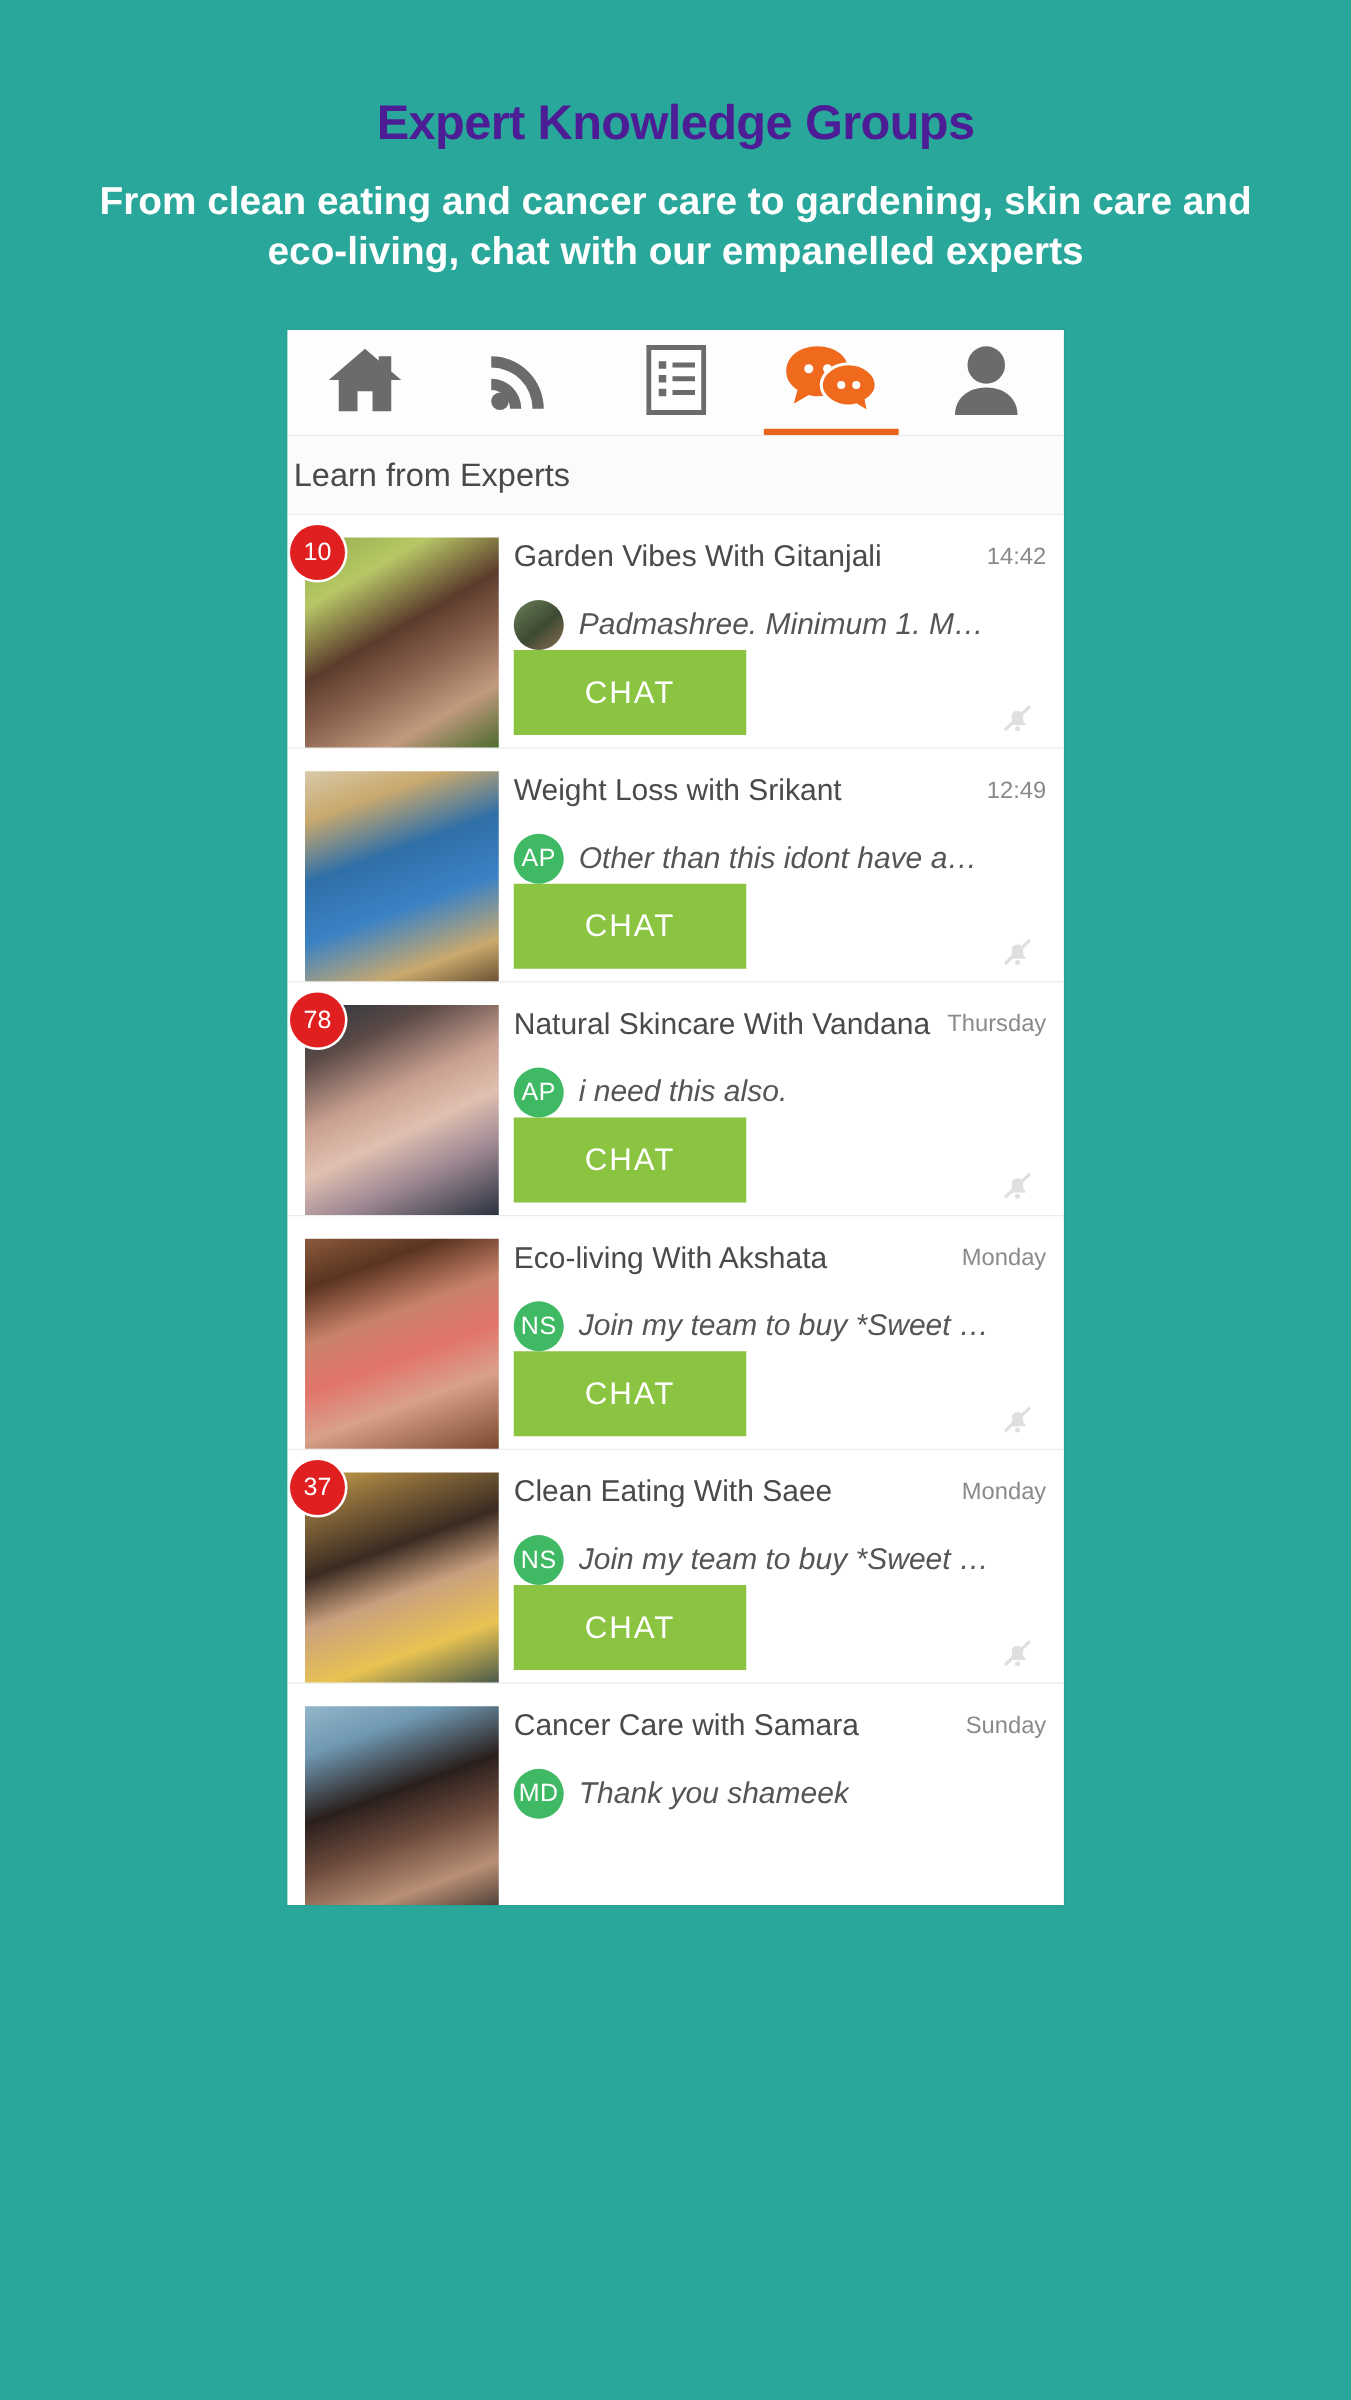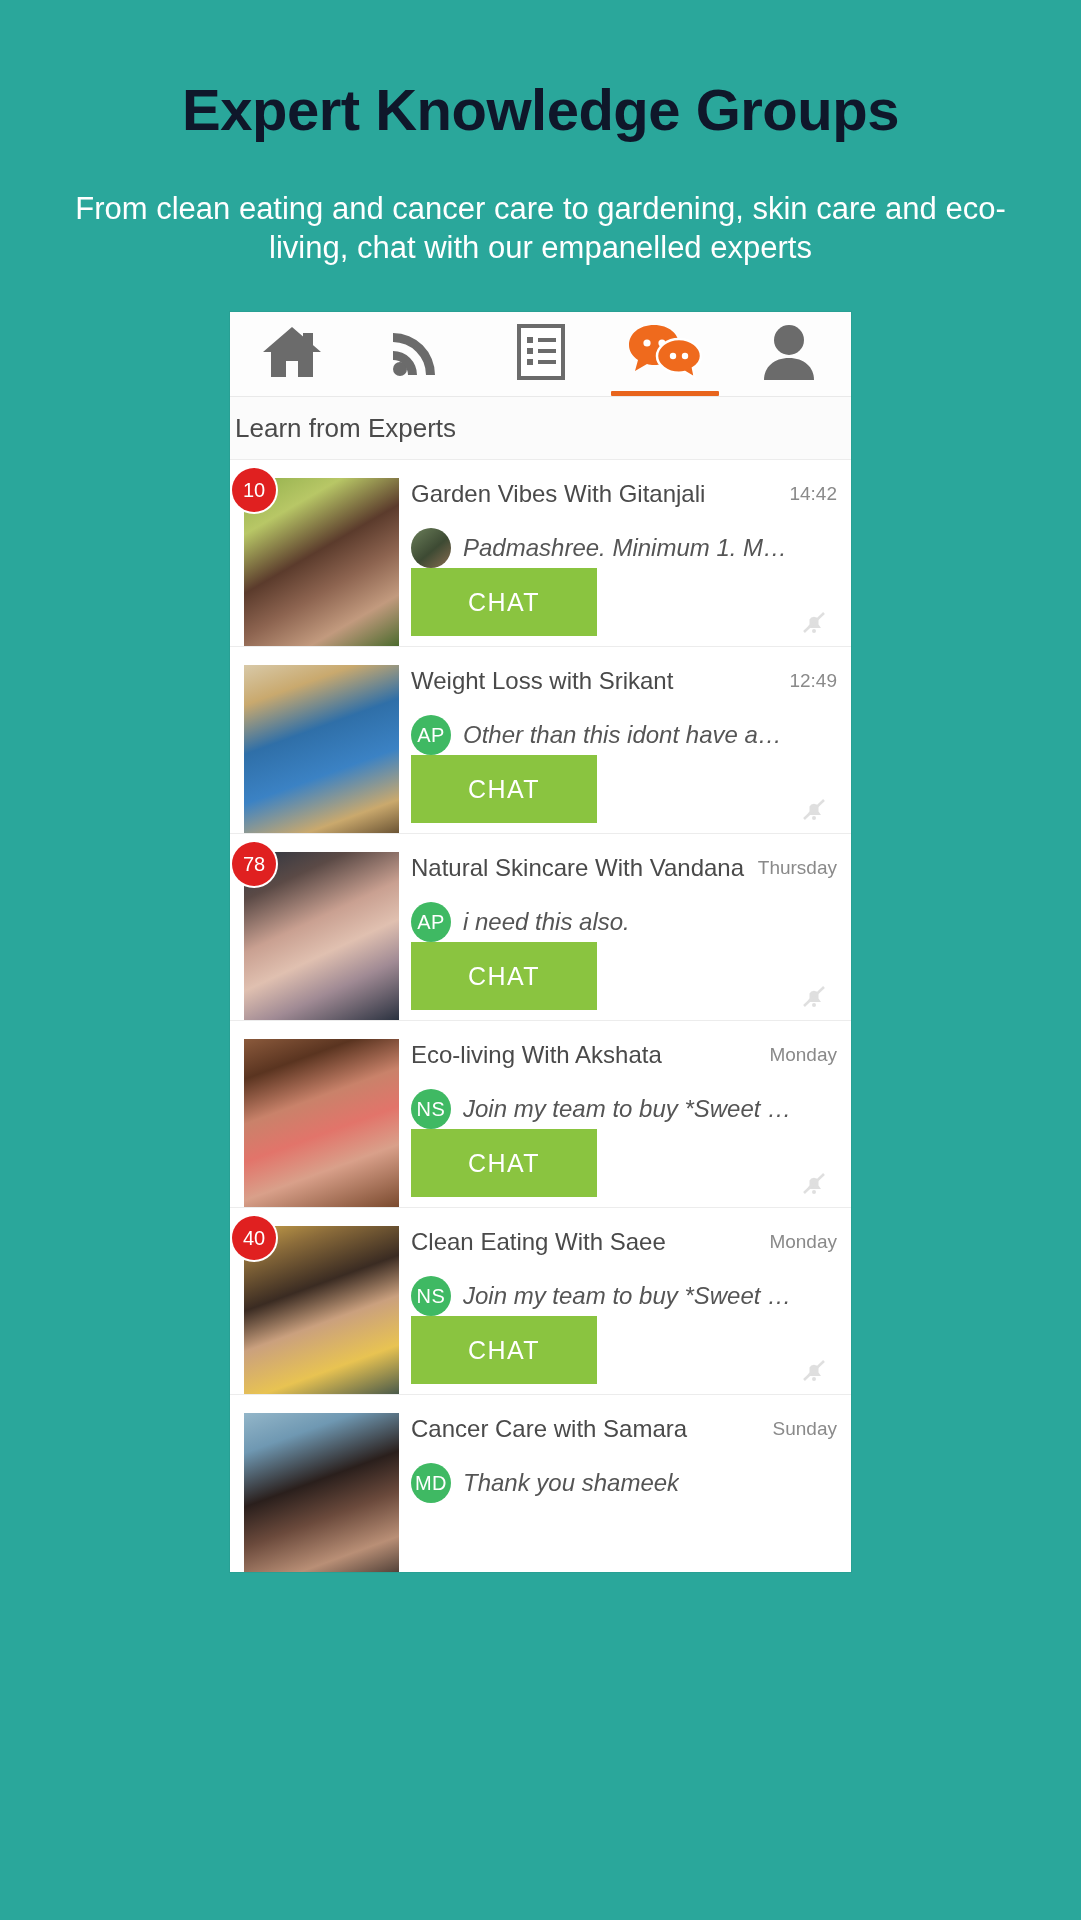--- a/index.html
+++ b/index.html
@@ -9,27 +9,27 @@
     font-family:"Liberation Sans", sans-serif;
     -webkit-font-smoothing:antialiased;
   }
   .promo{
     width:1081px;height:1920px;position:relative;
     background:#2aa79b;
     display:flex;flex-direction:column;align-items:center;
   }
   .headline{
     margin-top:78px;
-    font-size:58px;font-weight:bold;color:#0f172a;
+    font-size:39px;font-weight:bold;color:#4c1d95;
     letter-spacing:-0.5px;text-align:center;line-height:1.1;
   }
   .subhead{
-    margin-top:47px;
+    margin-top:20px;
     width:940px;
-    font-size:31px;color:#ffffff;font-weight:400;
+    font-size:31px;color:#ffffff;font-weight:700;
     text-align:center;line-height:1.28;
   }
   .phone{
     margin-top:44px;
     width:621px;
     height:1260px;
     background:#ffffff;
     box-shadow:0 0 0 1px rgba(0,0,0,0.04);
     display:flex;flex-direction:column;
     overflow:hidden;
@@ -295,21 +295,21 @@
               <path d="M8 20 h14 l-2.5-3.5 v-5 a5 5 0 0 0 -9 0 v5 z" fill="#b9b9b9"></path>
               <circle cx="15" cy="23" r="2" fill="#b9b9b9"></circle>
               <line x1="5" y1="24" x2="25" y2="5" stroke="#b9b9b9" stroke-width="2.5"></line>
             </svg>
           </span>
         </div>
       </div>
 
       <div class="row">
         <div class="thumbwrap">
-          <div class="badge">40</div>
+          <div class="badge">37</div>
           <div class="thumb" style="background-image:linear-gradient(160deg,#c9a24a 0%,#8a6b3a 16%,#3a2b22 38%,#caa07e 56%,#e8c352 78%,#4a5a4a 100%);"></div>
         </div>
         <div class="content">
           <div class="titlerow">
             <div class="gtitle">Clean Eating With Saee</div>
             <div class="time">Monday</div>
           </div>
           <div class="msgrow">
             <div class="mavatar" style="background:#3fb963;">NS</div>
             <div class="msg">Join my team to buy *Sweet Lime -...</div>

